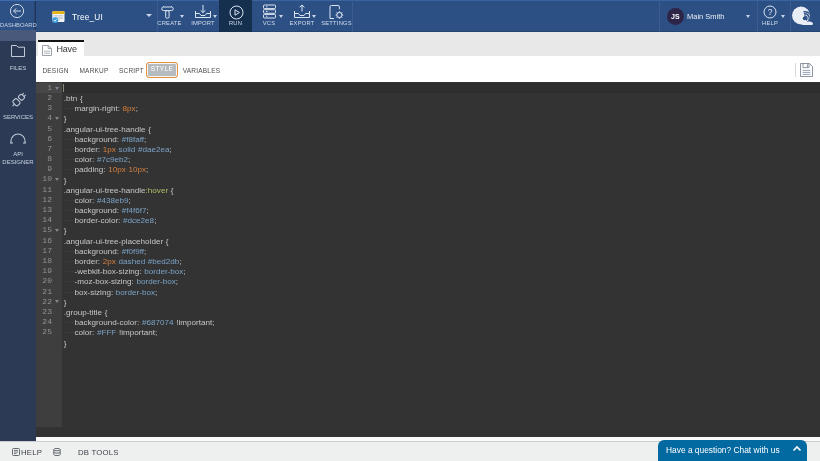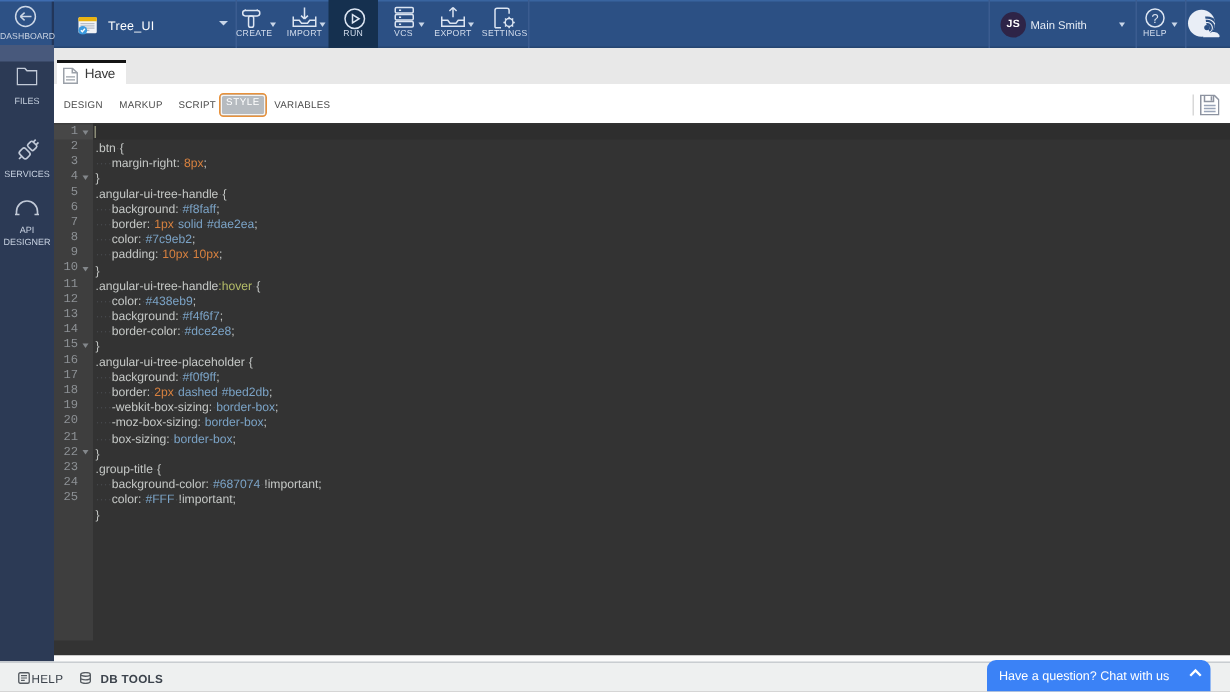--- a/index.html
+++ b/index.html
@@ -64,21 +64,21 @@
 #codearea .w { color:#47494c; }
 .fold { position:absolute; left:55px; width:0; height:0;
   border-left:2.5px solid transparent; border-right:2.5px solid transparent;
   border-top:3.5px solid #83878b; }
 
 
 #strip { left:36px; top:437px; width:784px; height:4px; background:#fbfbfb; }
 #bottombar { left:0; top:441px; width:820px; height:20px; background:#eef0f0;
   border-top:1px solid #c9cdd1; }
 .bbLabel { top:447.5px; font-size:7.8px; color:#3c434c; letter-spacing:.2px; }
-#chat { left:658px; top:440px; width:149px; height:21px; background:#3b82f6;
+#chat { left:658px; top:440px; width:149px; height:21px; background:#0369a1;
   border-radius:6px 6px 0 0; color:#fff; }
 #chat .txt { position:absolute; left:8px; top:5px; font-size:8.4px; }
 
 </style>
 </head>
 <body>
 <div id="app">
 
   <div class="abs" id="toolbar"></div>
 
@@ -242,21 +242,21 @@
   <div class="abs fold" style="top:86.5px;"></div>
   <div class="abs fold" style="top:117.0px;"></div>
   <div class="abs fold" style="top:177.9px;"></div>
   <div class="abs fold" style="top:228.6px;"></div>
   <div class="abs fold" style="top:299.6px;"></div>
   <div class="abs" id="codearea"><div>.btn<span class="w">·</span>{</div><div><span class="w">····</span>margin-right:<span class="w">·</span><span class="o">8px</span>;</div><div>}</div><div>.angular-ui-tree-handle<span class="w">·</span>{</div><div><span class="w">····</span>background:<span class="w">·</span><span class="b">#f8faff</span>;</div><div><span class="w">····</span>border:<span class="w">·</span><span class="o">1px</span><span class="w">·</span><span class="b">solid</span><span class="w">·</span><span class="b">#dae2ea</span>;</div><div><span class="w">····</span>color:<span class="w">·</span><span class="b">#7c9eb2</span>;</div><div><span class="w">····</span>padding:<span class="w">·</span><span class="o">10px</span><span class="w">·</span><span class="o">10px</span>;</div><div>}</div><div>.angular-ui-tree-handle<span class="g">:hover</span><span class="w">·</span>{</div><div><span class="w">····</span>color:<span class="w">·</span><span class="b">#438eb9</span>;</div><div><span class="w">····</span>background:<span class="w">·</span><span class="b">#f4f6f7</span>;</div><div><span class="w">····</span>border-color:<span class="w">·</span><span class="b">#dce2e8</span>;</div><div>}</div><div>.angular-ui-tree-placeholder<span class="w">·</span>{</div><div><span class="w">····</span>background:<span class="w">·</span><span class="b">#f0f9ff</span>;</div><div><span class="w">····</span>border:<span class="w">·</span><span class="o">2px</span><span class="w">·</span><span class="b">dashed</span><span class="w">·</span><span class="b">#bed2db</span>;</div><div><span class="w">····</span>-webkit-box-sizing:<span class="w">·</span><span class="b">border-box</span>;</div><div><span class="w">····</span>-moz-box-sizing:<span class="w">·</span><span class="b">border-box</span>;</div><div><span class="w">····</span>box-sizing:<span class="w">·</span><span class="b">border-box</span>;</div><div>}</div><div>.group-title<span class="w">·</span>{</div><div><span class="w">····</span>background-color:<span class="w">·</span><span class="b">#687074</span><span class="w">·</span>!important;</div><div><span class="w">····</span>color:<span class="w">·</span><span class="b">#FFF</span><span class="w">·</span>!important;</div><div>}</div>  </div>
 
   <div class="abs" id="strip"></div>
   <div class="abs" id="bottombar"></div>
   <div class="abs bbLabel" style="left:21px;">HELP</div>
-  <div class="abs bbLabel" style="left:67px;font-weight:bold;">DB TOOLS</div>
+  <div class="abs bbLabel" style="left:78px;">DB TOOLS</div>
   <svg class="abs" style="left:11.5px;top:448px;" width="8" height="8" viewBox="0 0 8 8">
     <rect x="0.5" y="0.5" width="7" height="7" rx="1" fill="none" stroke="#555b61" stroke-width="0.9"></rect>
     <path d="M2 2.4 h4 M2 4 h4 M2 5.6 h2.5" stroke="#555b61" stroke-width="0.8"></path>
   </svg>
   <svg class="abs" style="left:52.5px;top:448px;" width="8" height="8" viewBox="0 0 8 8">
     <ellipse cx="4" cy="1.6" rx="3.2" ry="1.2" fill="none" stroke="#555b61" stroke-width="0.9"></ellipse>
     <path d="M0.8 1.6 V6.4 A3.2 1.2 0 0 0 7.2 6.4 V1.6 M0.8 4 A3.2 1.2 0 0 0 7.2 4" fill="none" stroke="#555b61" stroke-width="0.9"></path>
   </svg>
   <div class="abs" id="chat">
       <span class="txt">Have a question? Chat with us</span>

